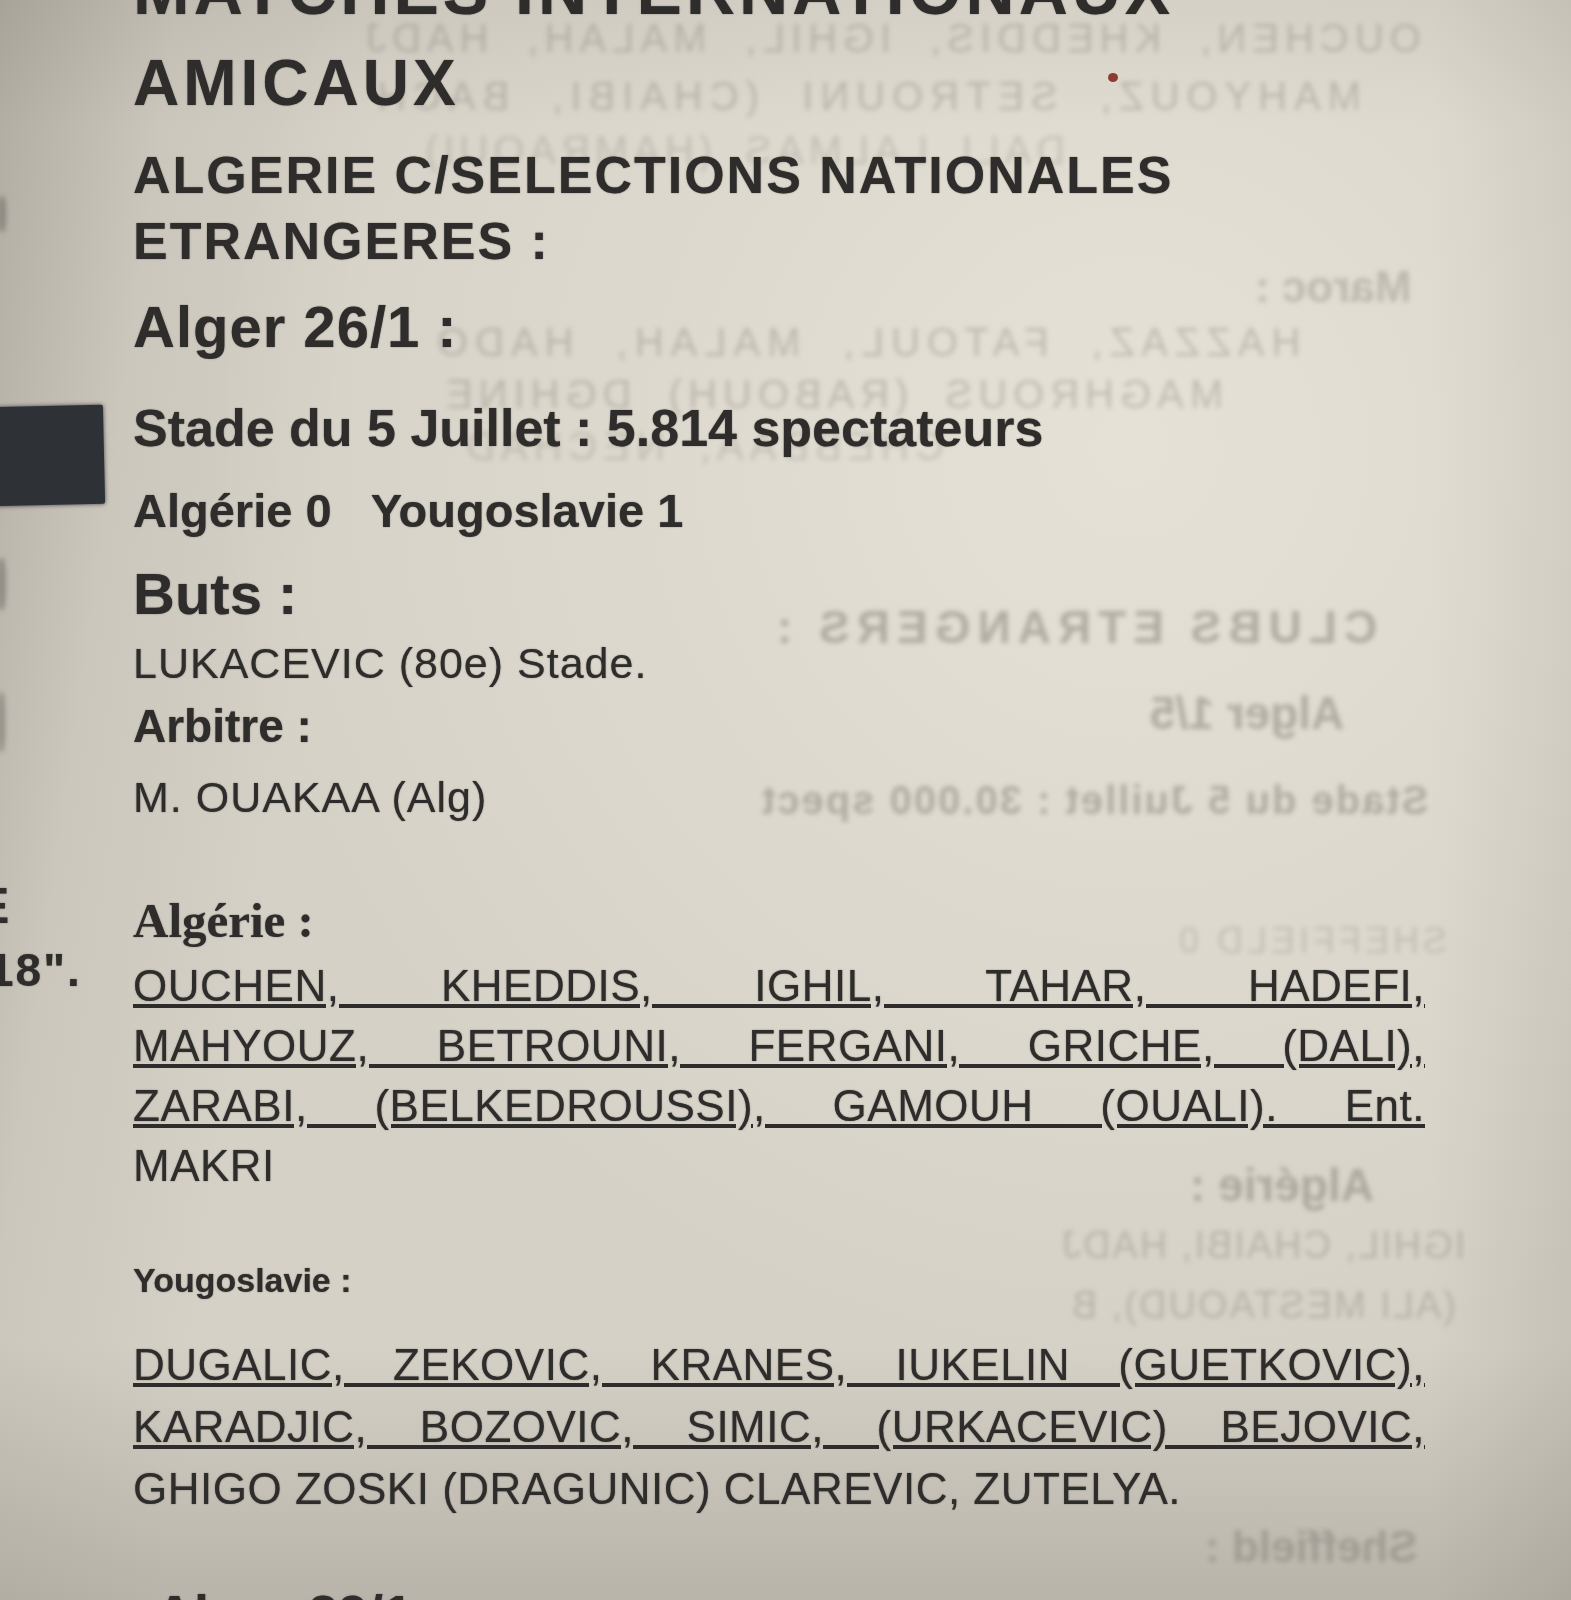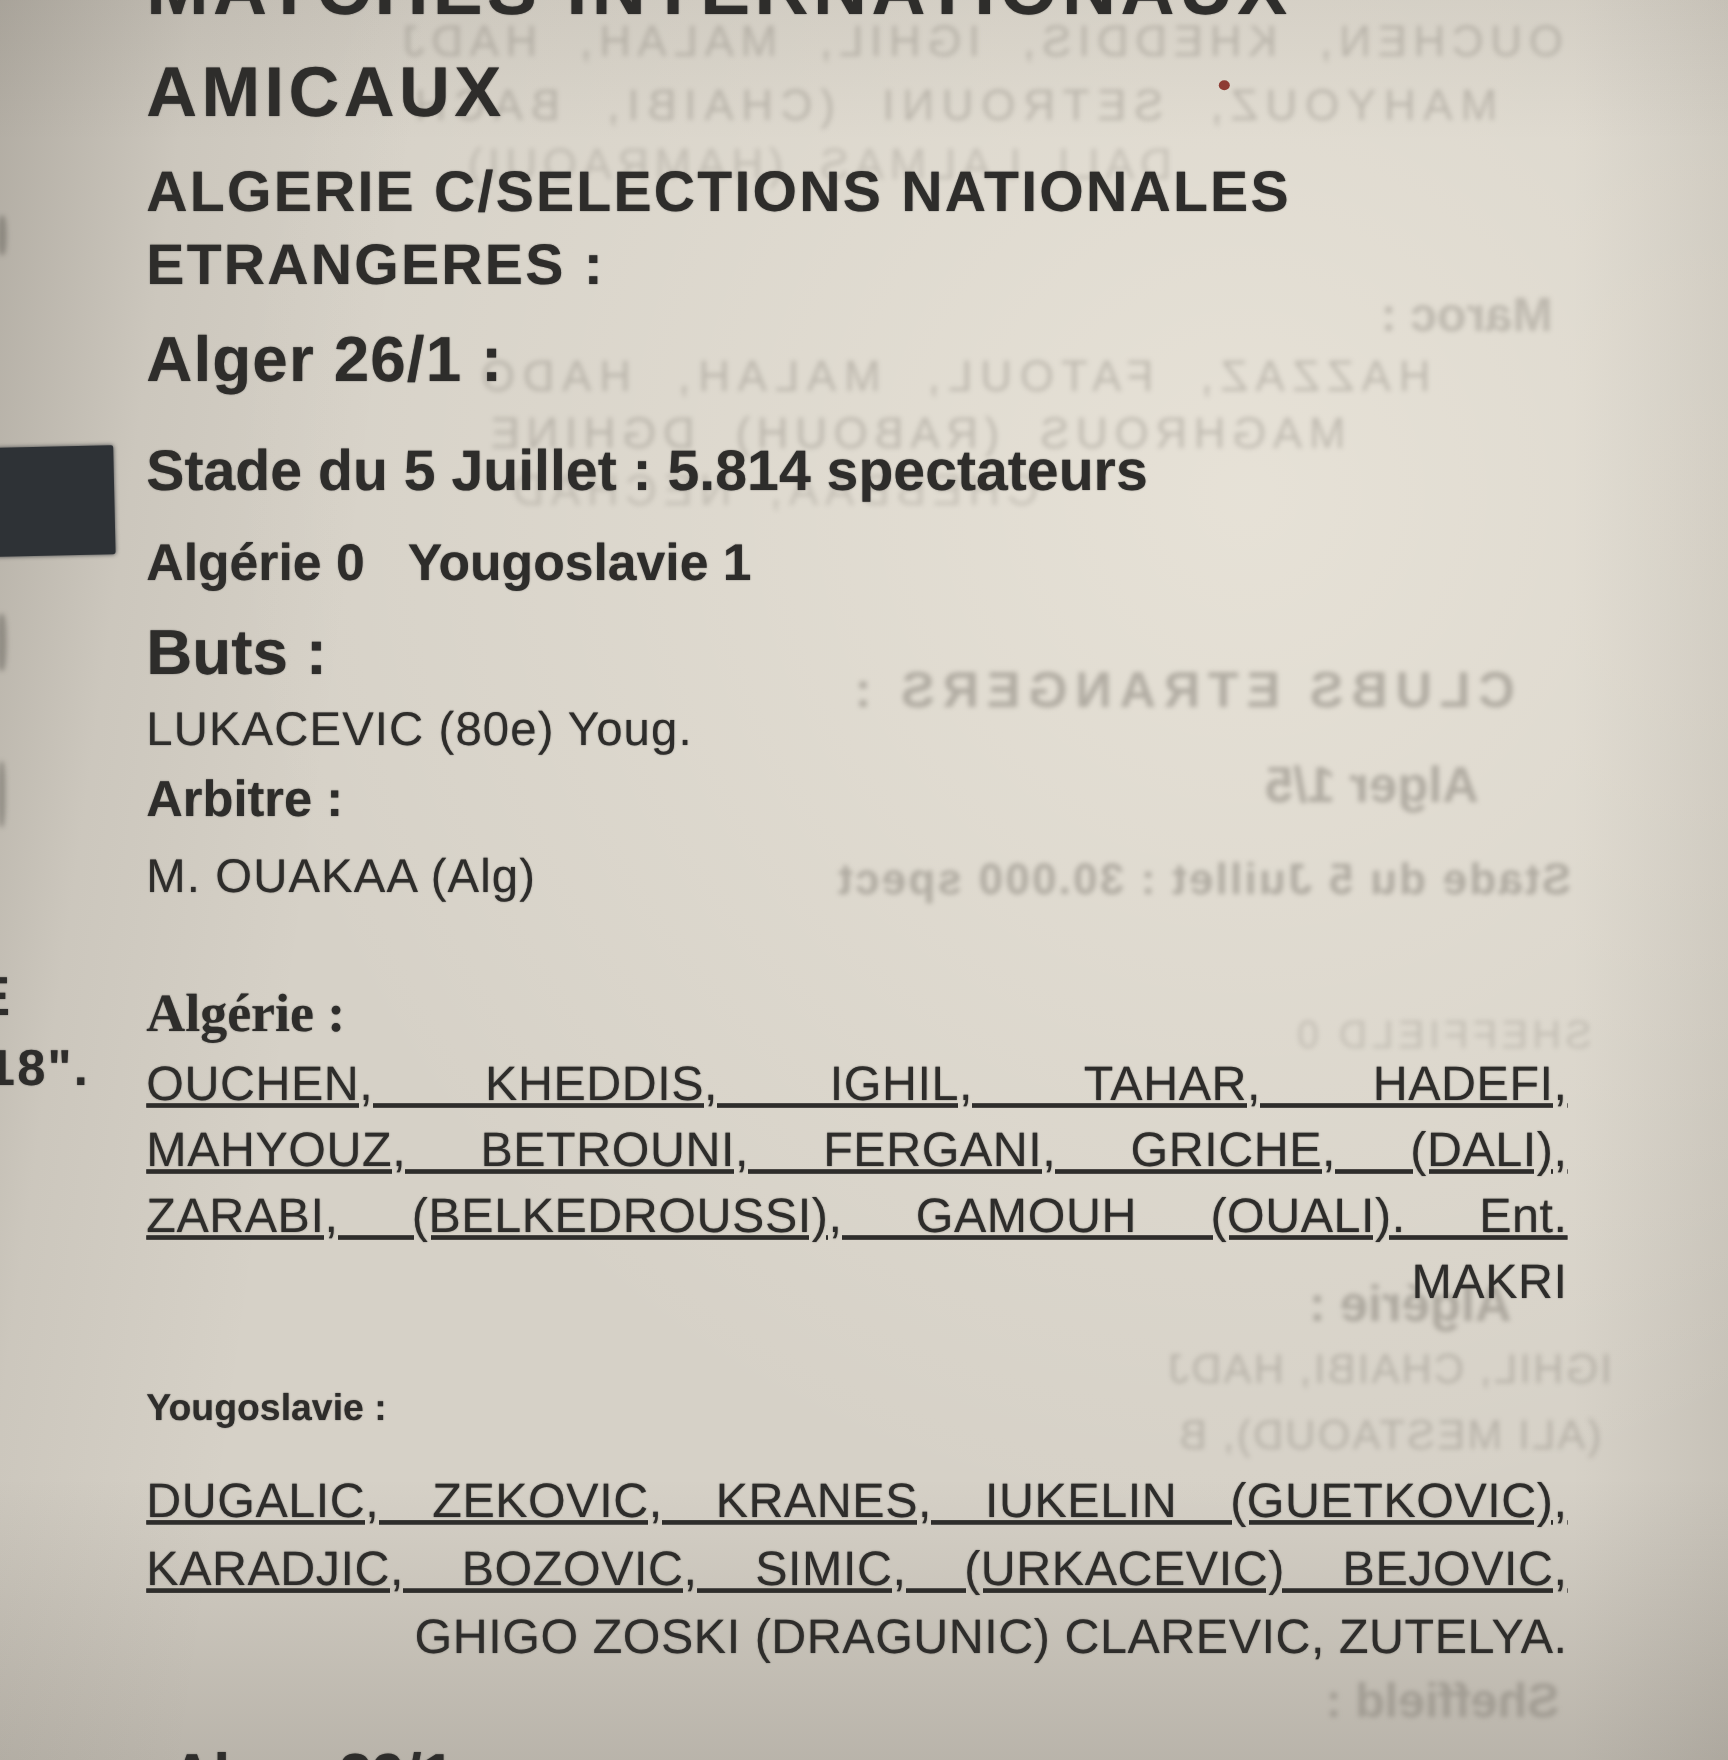--- a/index.html
+++ b/index.html
@@ -36,21 +36,21 @@
   .line-goal{top:638px;font-size:43px;line-height:50px;letter-spacing:1px;}
   .line-arbitre{top:700px;font-size:46px;line-height:52px;}
   .line-referee{top:772px;font-size:43px;line-height:50px;letter-spacing:1px;}
   .line-team1-label{top:893px;font-size:49px;line-height:56px;font-family:Liberation Serif, serif;}
   .line-team2-label{top:1252px;font-size:34px;line-height:56px;}
 
   .team-list{width:1292px;font-size:44px;letter-spacing:0.5px;white-space:normal;}
   .team1-list{top:956px;line-height:60px;}
   .team2-list{top:1334px;line-height:62px;}
   .jline{text-align:justify;text-align-last:justify;text-decoration:underline;}
-  .nline{text-align:right;}
+  .nline{text-align:left;}
 
   .line-next-cropped{top:1584px;left:155px;font-size:54px;line-height:60px;}
 
   
   .frag-letter{left:-24px;top:878px;font-size:50px;line-height:56px;}
   .frag-minute{left:-12px;top:944px;font-size:46px;line-height:52px;letter-spacing:2px;}
 
   
   .black-bar{
     left:-6px;top:406px;width:110px;height:99px;
@@ -130,21 +130,21 @@
   <div class="abs ink bold ml line-top-cropped">MATCHES INTERNATIONAUX</div>
   <div class="abs ink bold ml line-amicaux">AMICAUX</div>
   <div class="abs ink bold ml line-sub1">ALGERIE C/SELECTIONS NATIONALES</div>
   <div class="abs ink bold ml line-sub2">ETRANGERES :</div>
 
   <div class="abs ink bold ml line-alger">Alger 26/1 :</div>
   <div class="abs ink bold ml line-stade">Stade du 5 Juillet : 5.814 spectateurs</div>
   <div class="abs ink bold ml line-score">Algérie 0&nbsp;&nbsp;&nbsp;Yougoslavie 1</div>
 
   <div class="abs ink bold ml line-buts">Buts :</div>
-  <div class="abs ink ml line-goal">LUKACEVIC (80e) Youg.</div>
+  <div class="abs ink ml line-goal">LUKACEVIC (80e) Stade.</div>
 
   <div class="abs ink bold ml line-arbitre">Arbitre :</div>
   <div class="abs ink ml line-referee">M. OUAKAA (Alg)</div>
 
   <div class="abs ink bold ml line-team1-label">Algérie :</div>
   <div class="abs ink ml team-list team1-list">
     <div class="jline">OUCHEN, KHEDDIS, IGHIL, TAHAR, HADEFI,</div>
     <div class="jline">MAHYOUZ, BETROUNI, FERGANI, GRICHE, (DALI),</div>
     <div class="jline">ZARABI, (BELKEDROUSSI), GAMOUH (OUALI). Ent.</div>
     <div class="nline">MAKRI</div>

